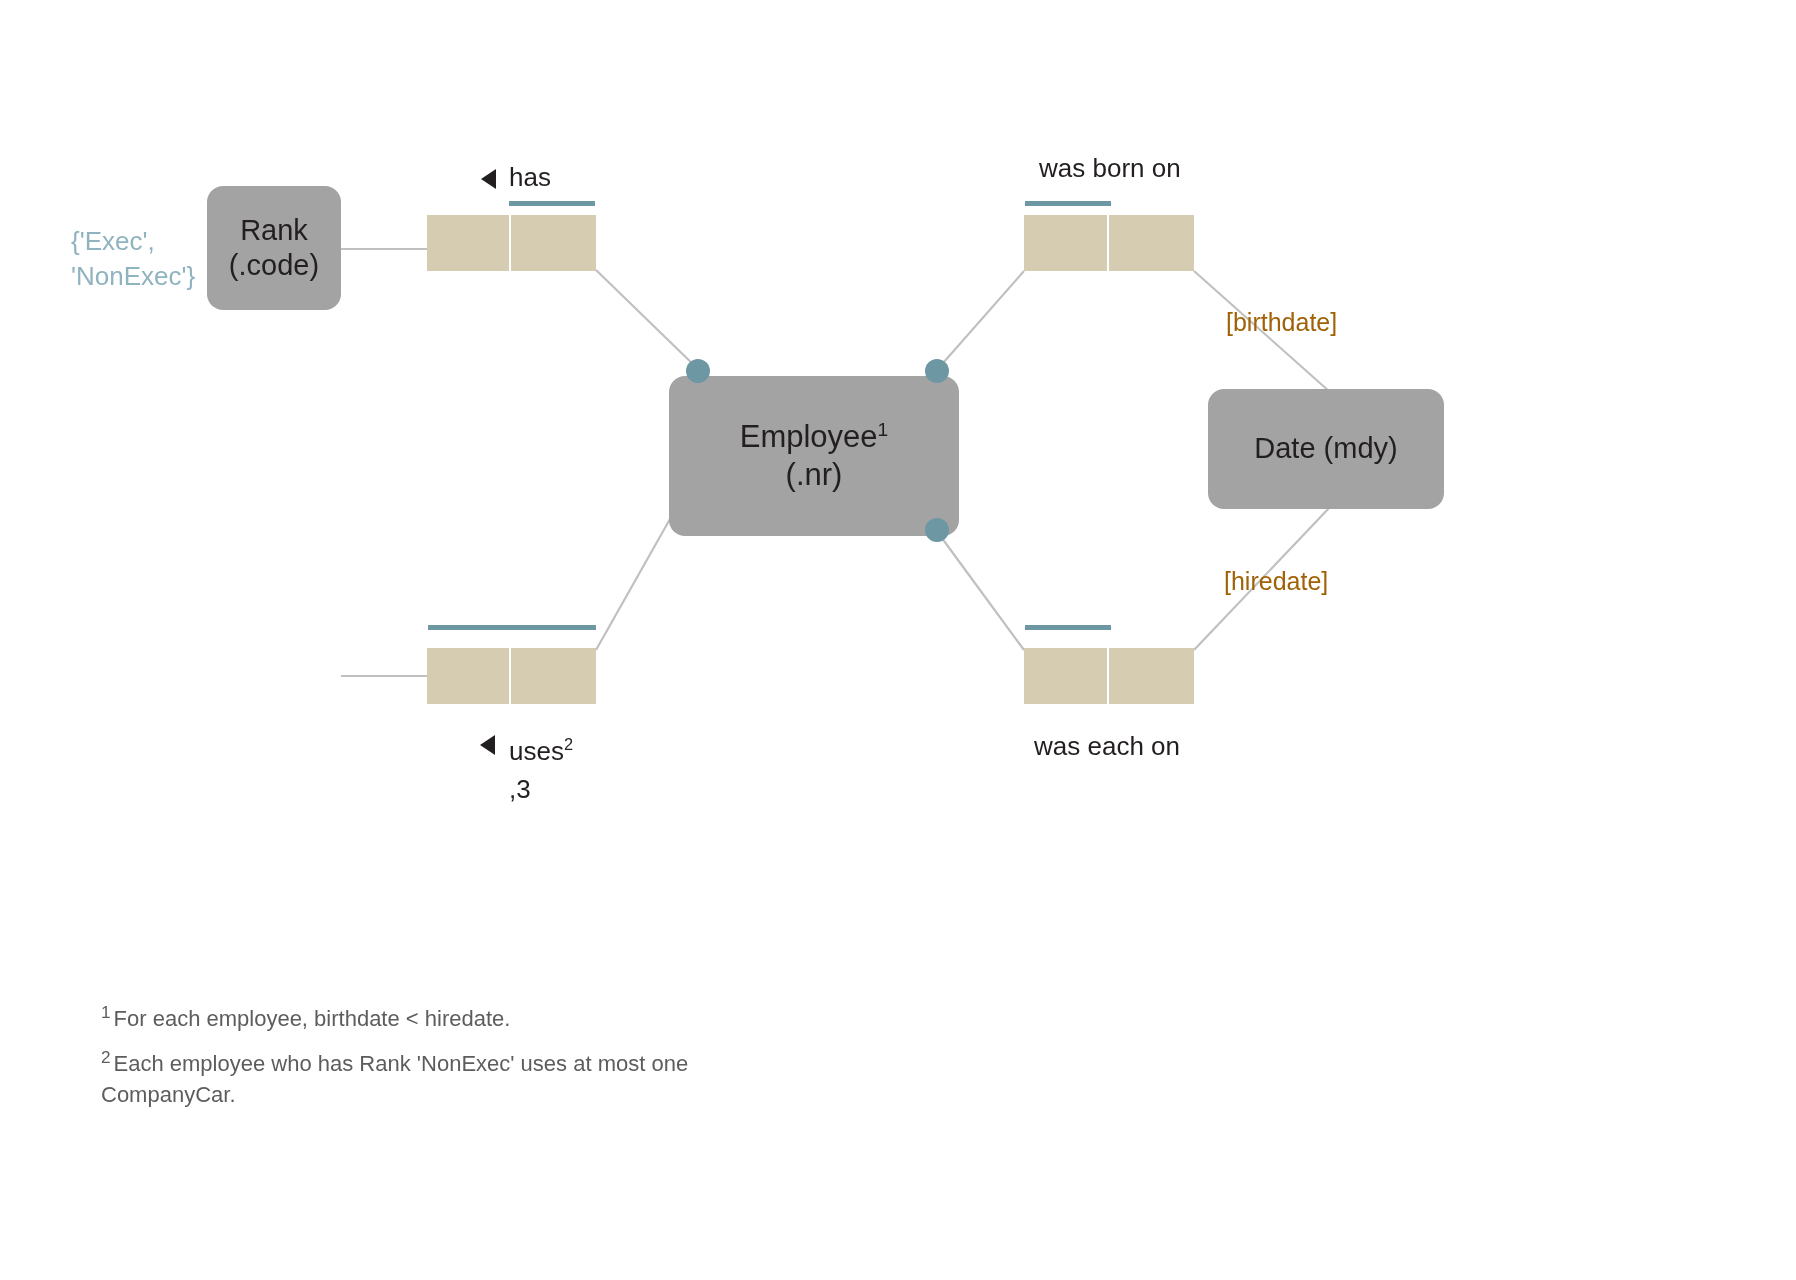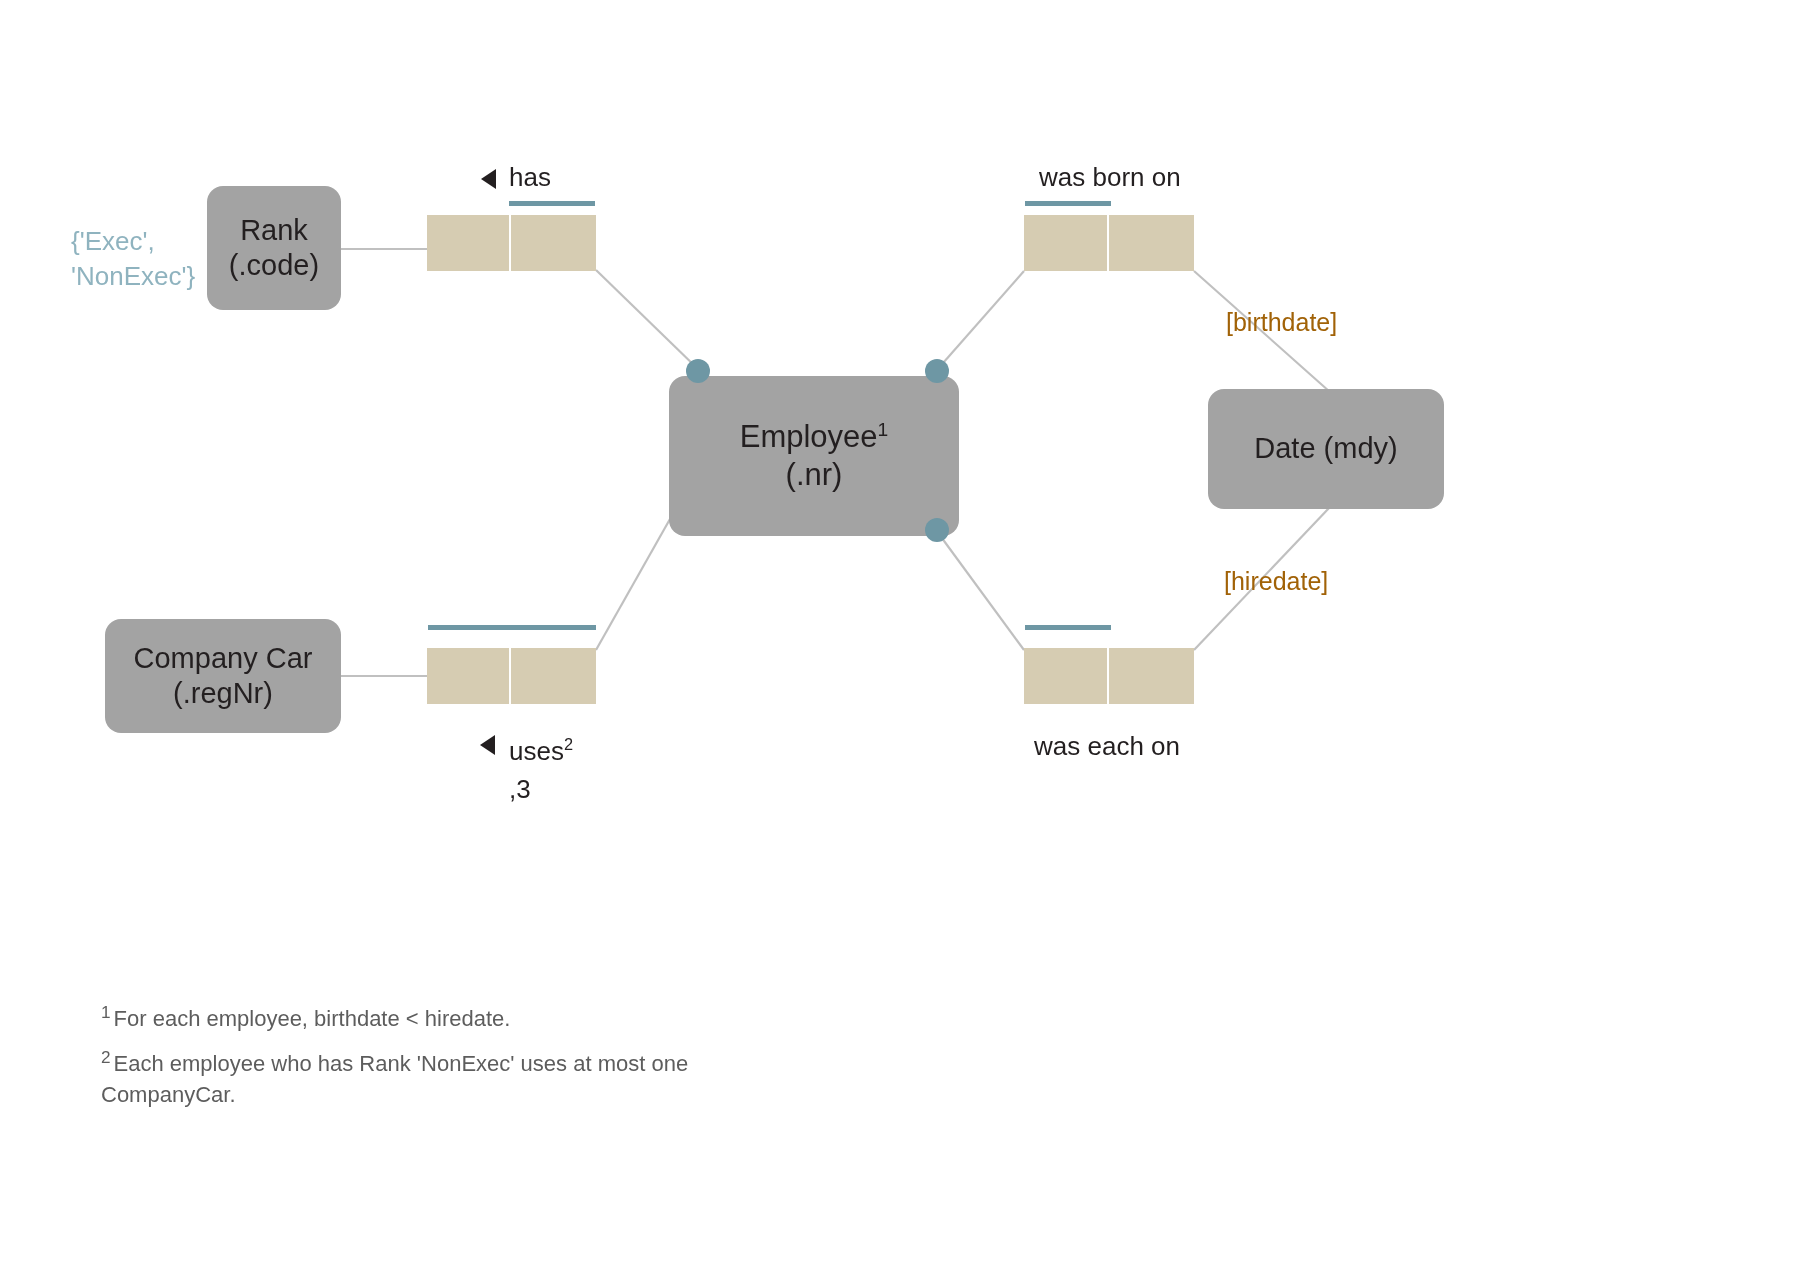--- a/index.html
+++ b/index.html
@@ -184,21 +184,21 @@
   </div>
 
   <div class="mdot" style="left:686px; top:359px;"></div>
   <div class="mdot" style="left:925px; top:359px;"></div>
   <div class="mdot" style="left:925px; top:518px;"></div>
   <div class="entity" style="left:669px; top:376px; width:290px; height:160px; font-size:31px;">
     <span class="ent-line"><span>Employee</span><span class="sup">1</span></span>
     <span class="ent-line">(.nr)</span>
   </div>
 
-  <div class="reading" style="left:1039px; top:162px;text-align:right;">
+  <div class="reading" style="left:1039px; top:153px;text-align:right;">
     <span>was born on</span>
   </div>
   <div class="uqbar" style="left:1025px; top:201px; width:86px;"></div>
   <div class="facttype" style="left:1024px; top:215px; width:170px; height:56px;">
     <div class="role" style="width:85px;"></div>
     <div class="role" style="width:85px;"></div>
   </div>
   <div class="rolename" style="left:1226px; top:308px;">[birthdate]</div>
 
   <div class="entity" style="left:1208px; top:389px; width:236px; height:120px; font-size:29px;">
@@ -208,24 +208,20 @@
   <div class="uqbar" style="left:1025px; top:625px; width:86px;"></div>
   <div class="facttype" style="left:1024px; top:648px; width:170px; height:56px;">
     <div class="role" style="width:85px;"></div>
     <div class="role" style="width:85px;"></div>
   </div>
   <div class="reading" style="left:1034px; top:731px;">
     <span>was each on</span>
   </div>
   <div class="rolename" style="left:1224px; top:567px;">[hiredate]</div>
 
-  <div class="entity" style="left:105px; top:619px; width:236px; height:114px;">
-    <span class="ent-line">Company Car</span>
-    <span class="ent-line">(.regNr)</span>
-  </div>
 
   <div class="uqbar" style="left:428px; top:625px; width:168px;"></div>
   <div class="facttype" style="left:427px; top:648px; width:169px; height:56px;">
     <div class="role" style="width:84px;"></div>
     <div class="role" style="width:85px;"></div>
   </div>
   <div class="arrow-left" style="left:480px; top:735px;"></div>
   <div class="reading two-line" style="left:509px; top:733px; width:120px;">
     <span>uses</span><span class="sup">2</span><br>
     <span>,3</span>

